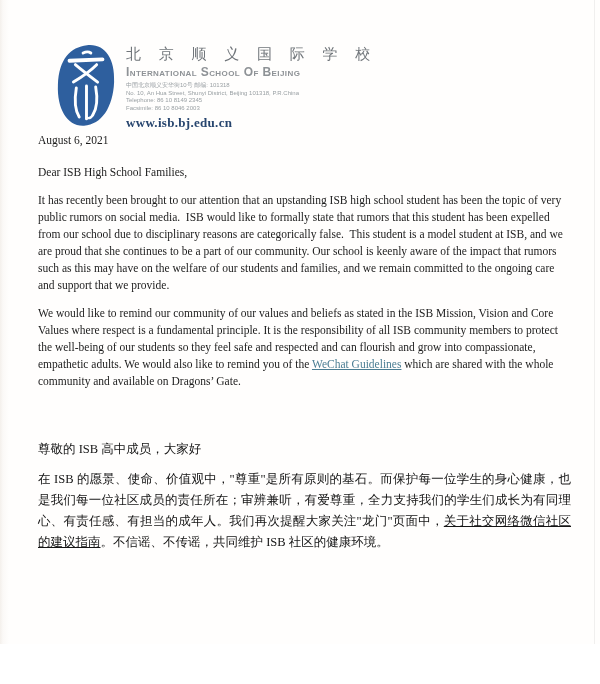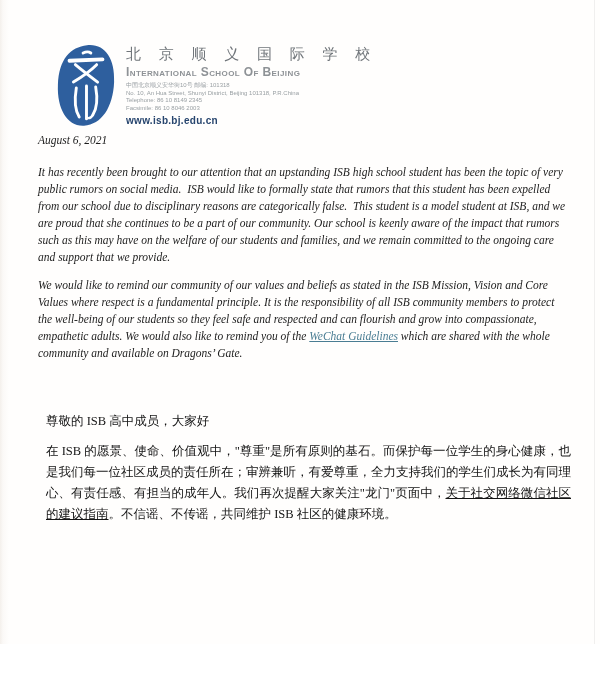--- a/index.html
+++ b/index.html
@@ -68,51 +68,51 @@
   .addr {
     font-family: "Liberation Sans", "DejaVu Sans", sans-serif;
     font-size: 6px;
     line-height: 7.5px;
     color: #9aa0a4;
     margin-top: 3px;
     white-space: nowrap;
   }
   .addr div { data: none; }
   .website {
-    font-family: Liberation Sans, sans-serif;
+    font-family: Liberation Serif, serif;
     font-weight: bold;
-    font-size: 10px;
+    font-size: 13px;
     color: #27456e;
     margin-top: 3px;
     letter-spacing: 0.3px;
   }
   
   .letter {
     position: absolute;
     left: 38px;
     top: 132px;
     width: 533px;
     color: #1c1c1c;
   }
   .en { font-size: 11.5px; line-height: 17px; }
-  .en p { margin: 0 0 11px 0; white-space: pre-wrap; font-style: italic; }
+  .en p { margin: 0 0 11px 0; white-space: pre-wrap; }
   .date { margin-bottom: 15px !important; }
   .salutation-en { margin-bottom: 11px !important; }
   .link-en {
     color: #4a7d93;
     text-decoration: underline;
     cursor: pointer;
   }
   .cn {
     margin-top: 49px;
     font-size: 12.5px;
     line-height: 21px;
     color: #141414;
   }
-  .cn p { margin: 0 0 9px 8px; }
+  .cn p { margin: 0 0 9px 0; }
   .cn .para { text-align: justify; }
   .link-cn {
     color: #141414;
     text-decoration: underline;
     cursor: pointer;
   }
 </style>
 </head>
 <body>
 
@@ -144,20 +144,21 @@
         <div>Facsimile: 86 10 8046 2003</div>
       </div>
       <div class="website">www.isb.bj.edu.cn</div>
     </div>
   </div>
 
   <div class="letter">
 
     <div class="en">
       <p class="date">August 6, 2021</p>
+      <p class="salutation-en">Dear ISB High School Families,</p>
       <p>It has recently been brought to our attention that an upstanding ISB high school student has been the topic of very public rumors on social media.  ISB would like to formally state that rumors that this student has been expelled from our school due to disciplinary reasons are categorically false.  This student is a model student at ISB, and we are proud that she continues to be a part of our community. Our school is keenly aware of the impact that rumors such as this may have on the welfare of our students and families, and we remain committed to the ongoing care and support that we provide.</p>
       <p><span>We would like to remind our community of our values and beliefs as stated in the ISB Mission, Vision and Core Values where respect is a fundamental principle. It is the responsibility of all ISB community members to protect the well-being of our students so they feel safe and respected and can flourish and grow into compassionate, empathetic adults. We would also like to remind you of the </span><span class="link-en">WeChat Guidelines</span><span> which are shared with the whole community and available on Dragons’ Gate.</span></p>
     </div>
 
     <div class="cn">
       <p>尊敬的 ISB 高中成员，大家好</p>
       <p class="para"><span>在 ISB 的愿景、使命、价值观中，"尊重"是所有原则的基石。而保护每一位学生的身心健康，也是我们每一位社区成员的责任所在；审辨兼听，有爱尊重，全力支持我们的学生们成长为有同理心、有责任感、有担当的成年人。我们再次提醒大家关注"龙门"页面中，</span><span class="link-cn">关于社交网络微信社区的建议指南</span><span>。不信谣、不传谣，共同维护 ISB 社区的健康环境。</span></p>
     </div>
 
   </div>

